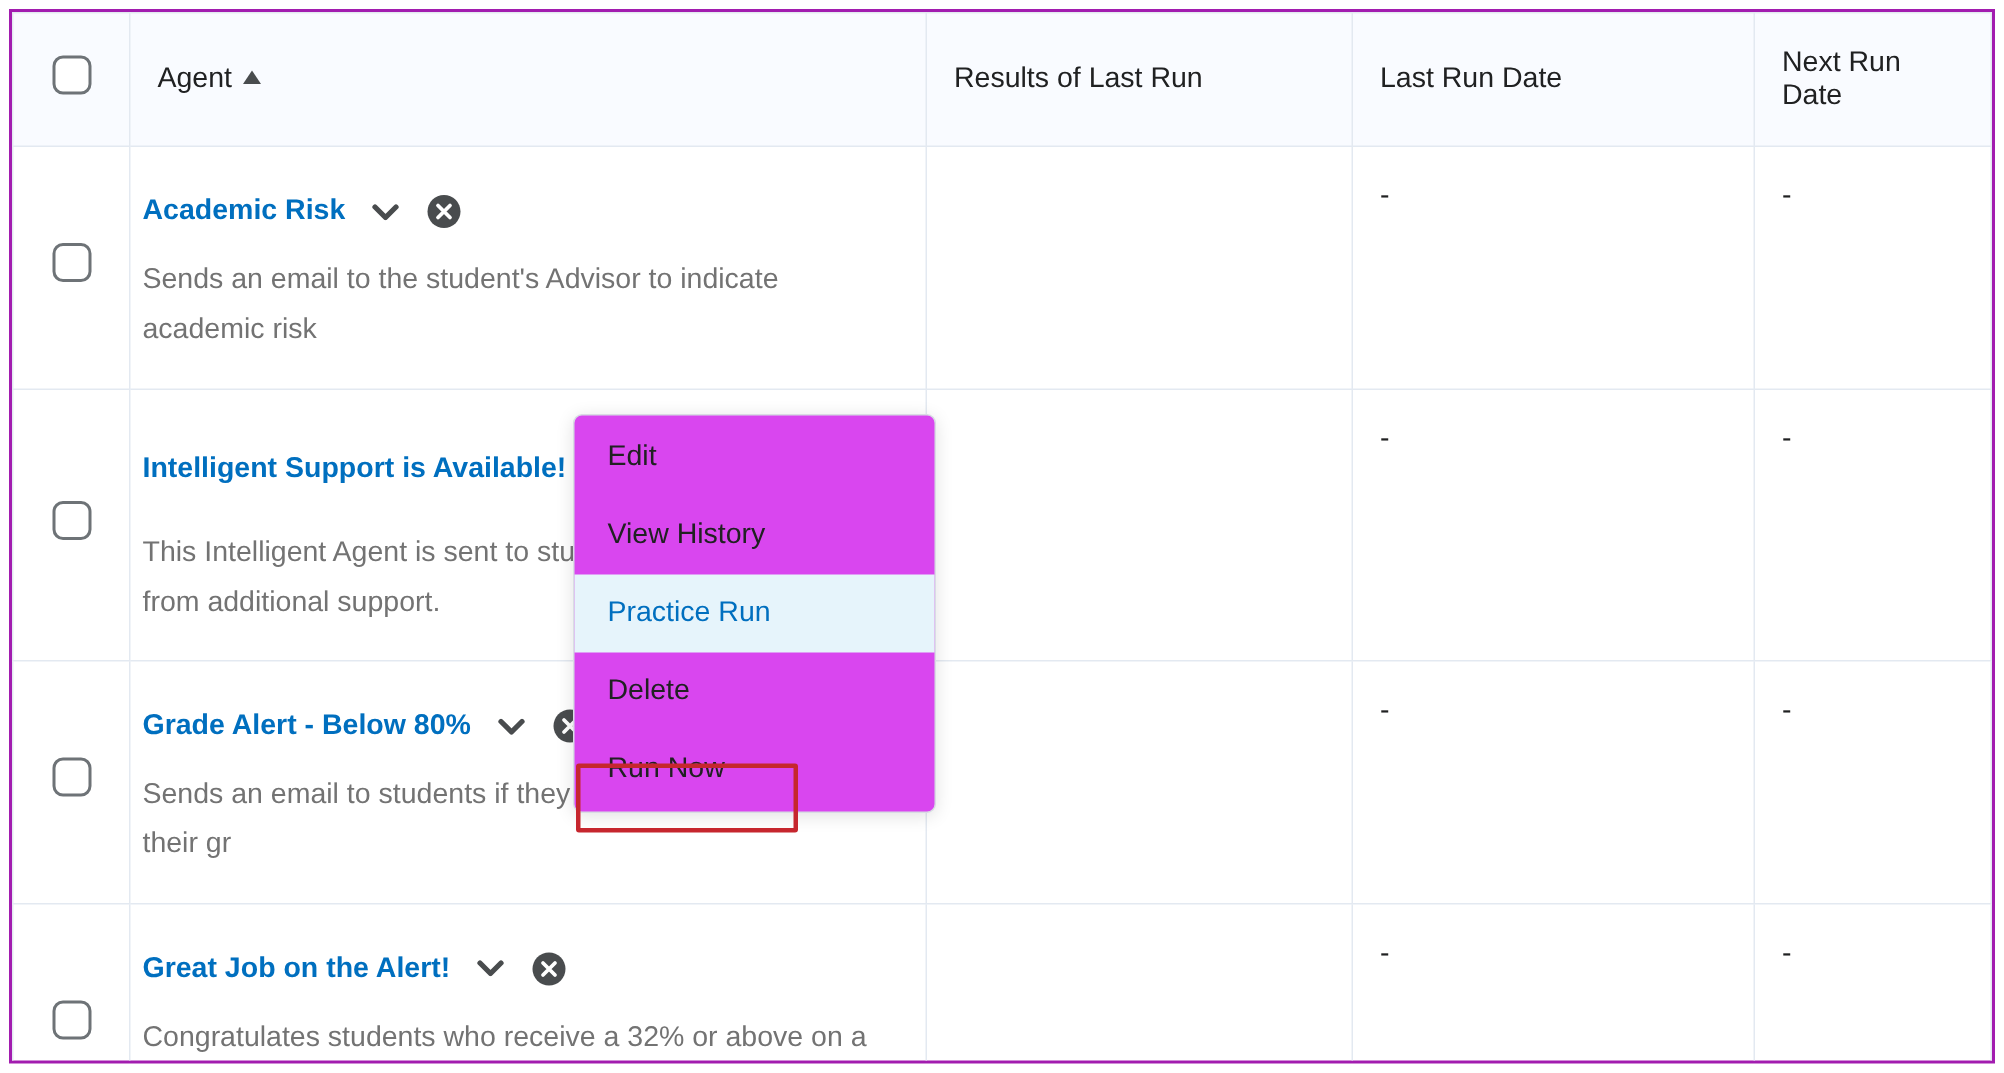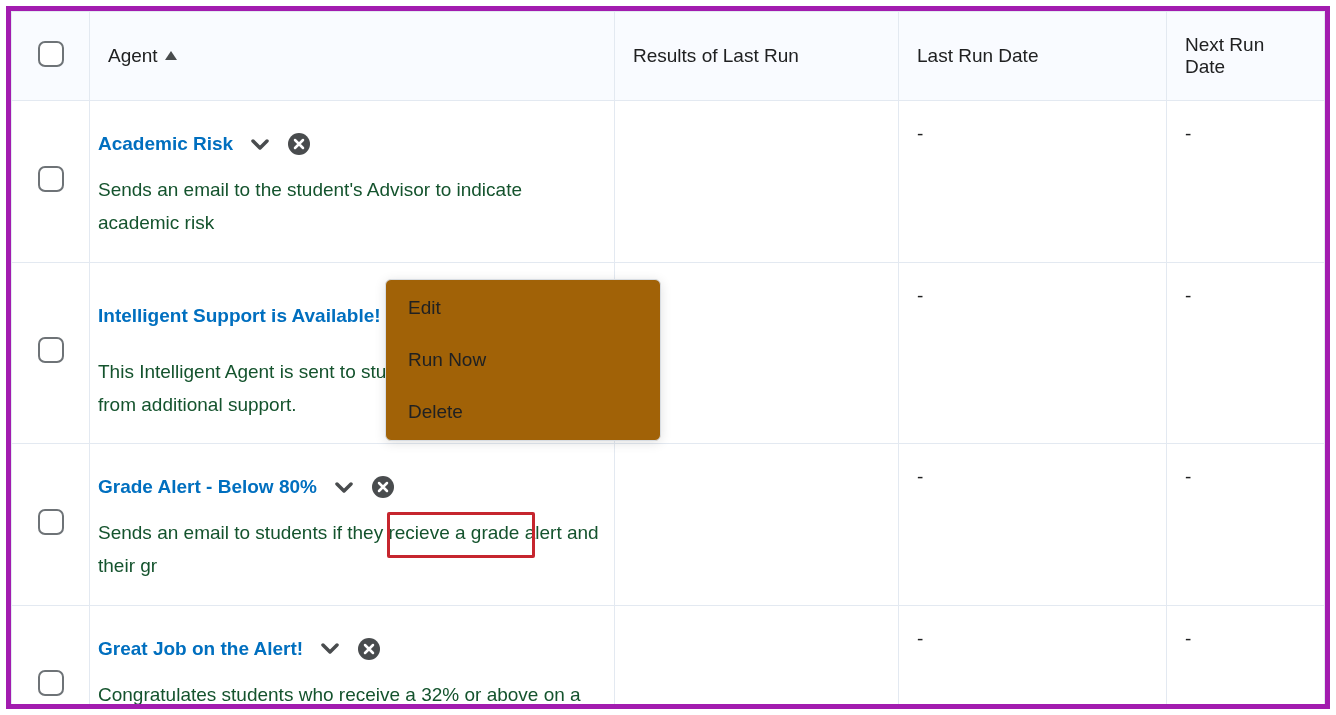--- a/index.html
+++ b/index.html
@@ -5,21 +5,21 @@
   * { box-sizing: border-box; }
   body {
     margin: 0;
     font-family: -apple-system, BlinkMacSystemFont, "Segoe UI", Arial, sans-serif;
     font-size: 19px;
     color: #202122;
     background: #fff;
     padding: 6px;
   }
   .outer-border {
-    border: 5px solid #a21caf;
+    border: 2px solid #a21caf;
     position: relative;
     width: 1324px;
     height: 703px;
     overflow: hidden;
   }
   table {
     border-collapse: collapse;
     width: 100%;
     table-layout: fixed;
   }
@@ -94,21 +94,21 @@
   }
   .status-icon {
     width: 24px;
     height: 24px;
     display: inline-flex;
     align-items: center;
     justify-content: center;
   }
   .status-icon svg { display: block; }
   .agent-desc {
-    color: #14532d;
+    color: #737373;
     line-height: 1.75;
     margin-left: 4px;
   }
   .cell-data {
     padding: 22px 18px;
     color: #202122;
   }
   .sort-triangle {
     display: inline-block;
     width: 0; height: 0;
@@ -123,22 +123,22 @@
     background: #eef1f5;
     border-radius: 2px;
     width: 52px !important;
     height: 50px !important;
   }
   
   .menu {
     position: absolute;
     left: 374px;
     top: 268px;
-    width: 276px;
-    background: #a16207;
+    width: 242px;
+    background: #d946ef;
     border: 1px solid #d8dde3;
     box-shadow: 0 2px 12px rgba(0,0,0,0.12);
     border-radius: 6px;
     z-index: 10;
     padding: 2px 0;
   }
   .menu-item {
     padding: 15px 22px;
     cursor: pointer;
     color: #202122;
@@ -276,17 +276,19 @@
           </td>
           <td class="cell-data"></td>
           <td class="cell-data">-</td>
           <td class="cell-data">-</td>
         </tr>
       </tbody>
   </table>
 
   <div class="menu" id="menu">
       <div class="menu-item">Edit</div>
+      <div class="menu-item">View History</div>
+      <div class="menu-item active">Practice Run</div>
+      <div class="menu-item">Delete</div>
       <div class="menu-item">Run Now</div>
-      <div class="menu-item">Delete</div>
     </div>
   <div class="menu-highlight"></div>
 </div>
 
 </body></html>

